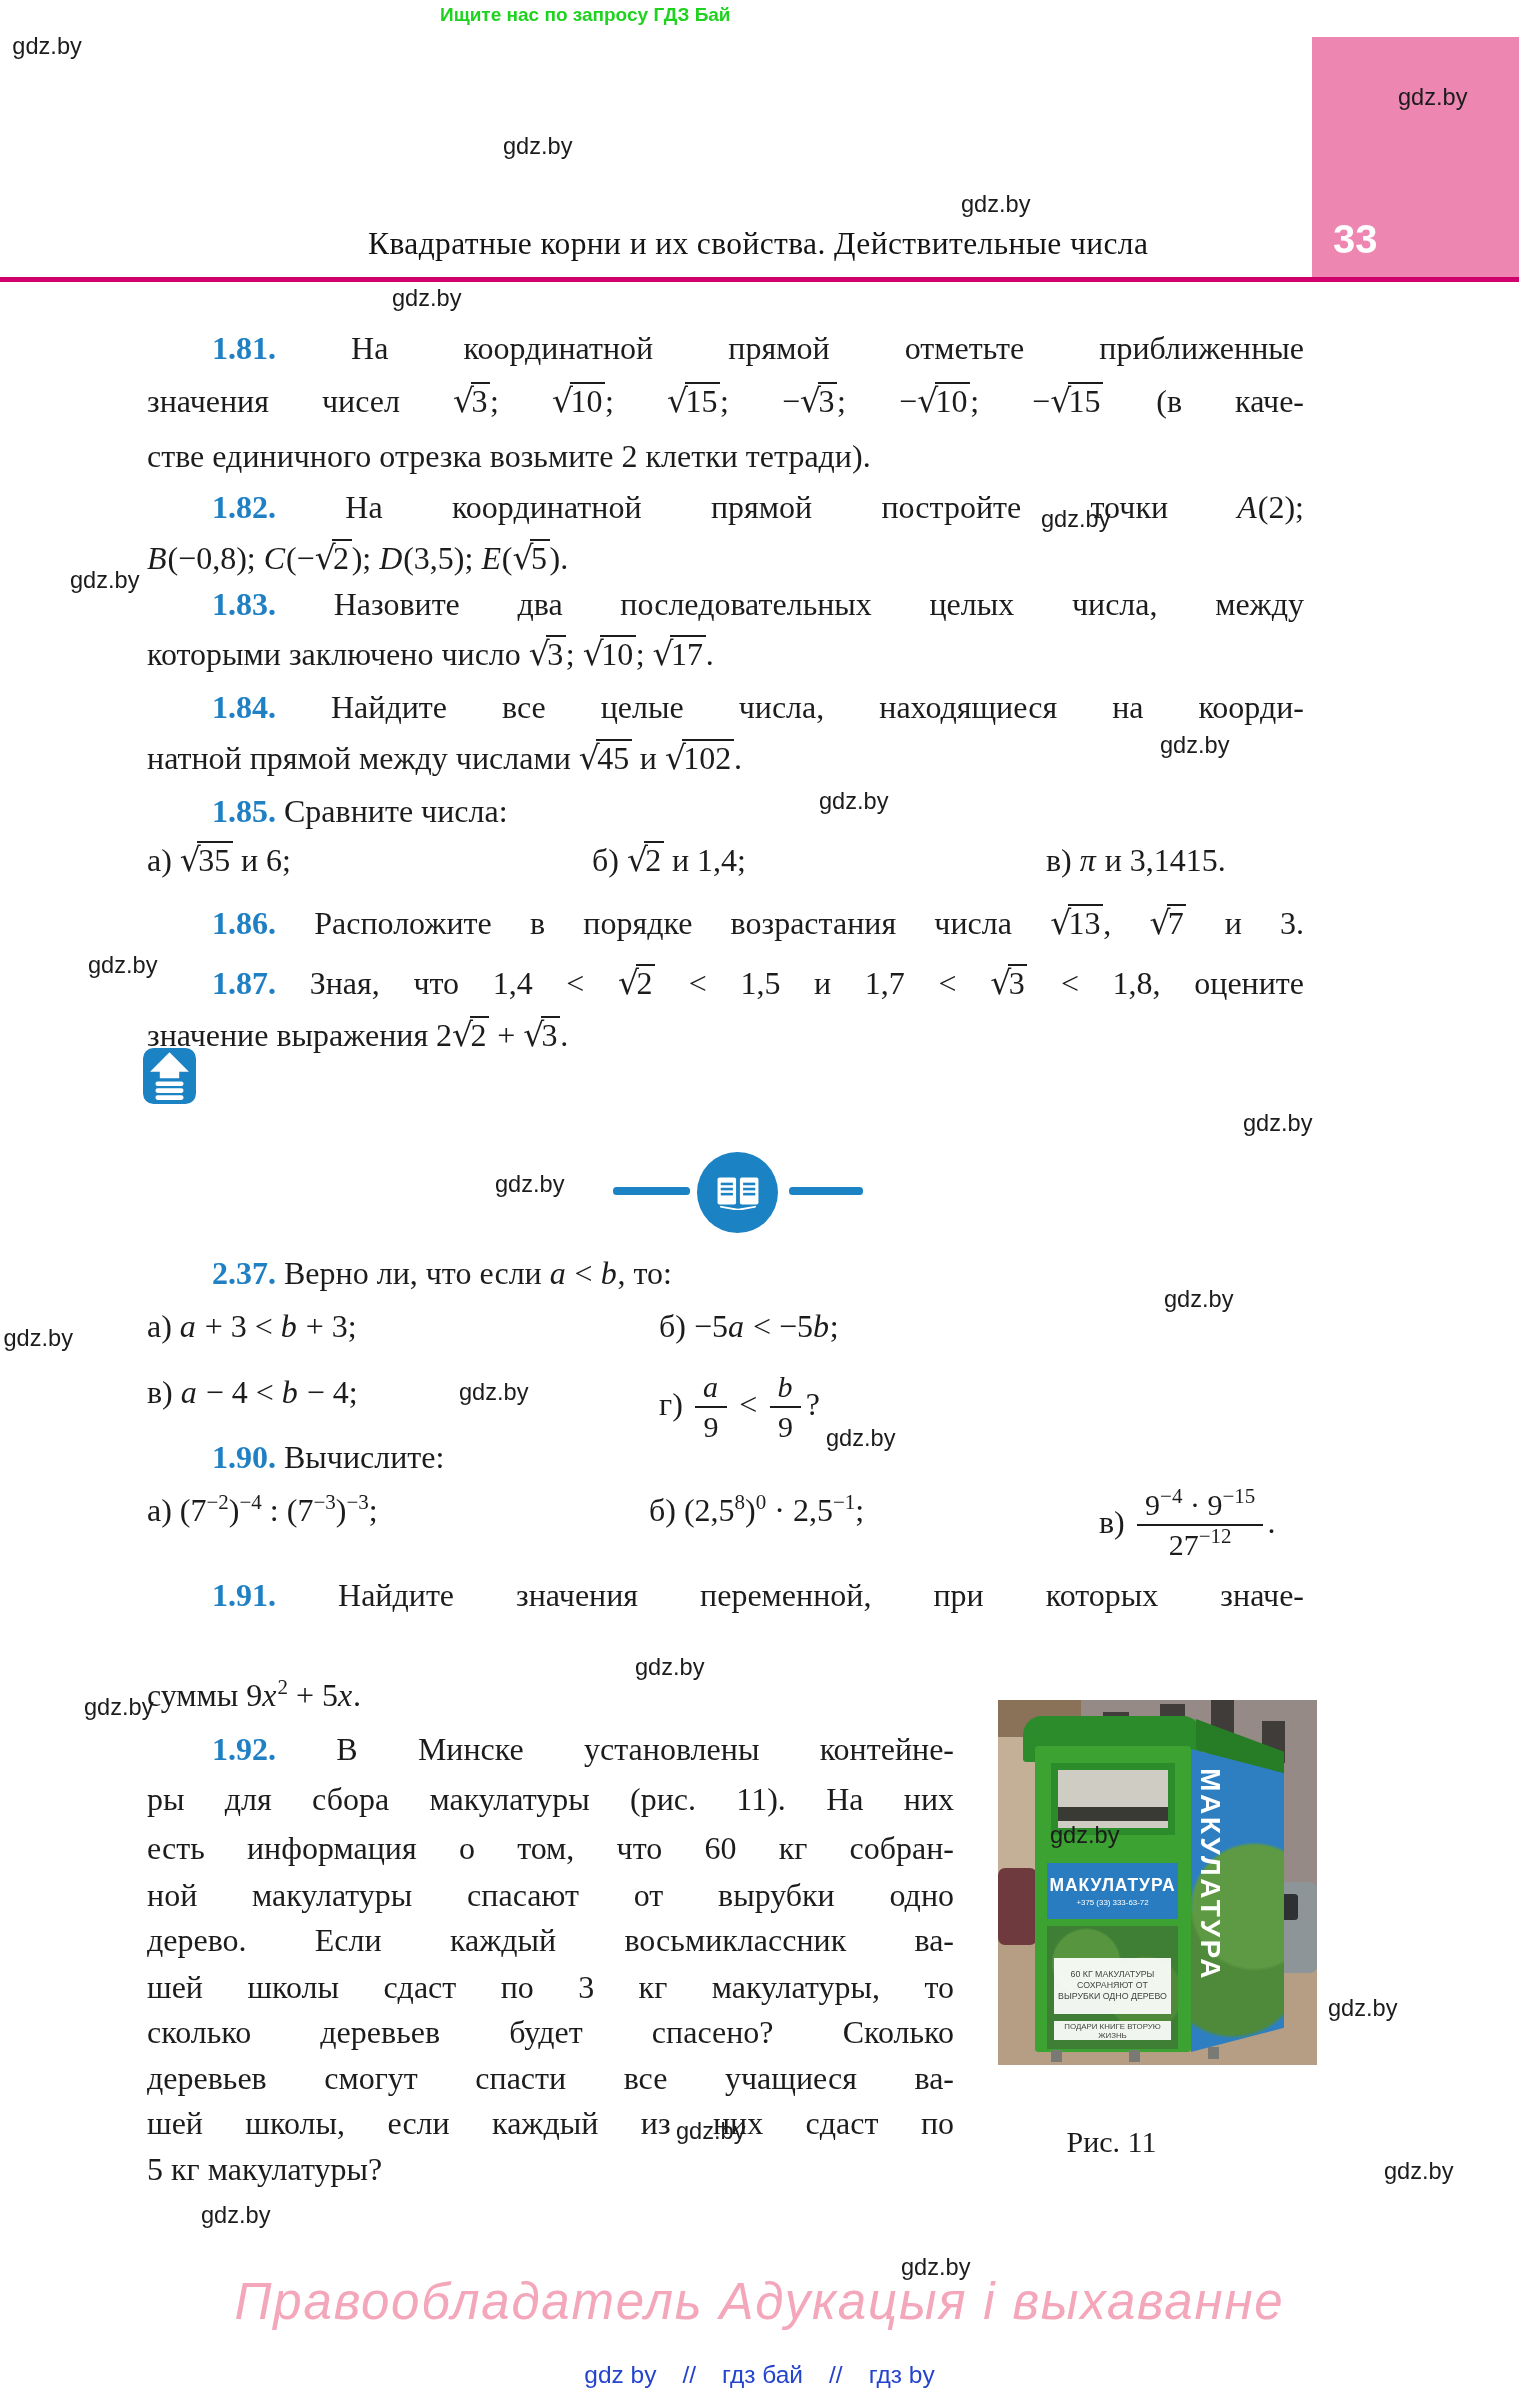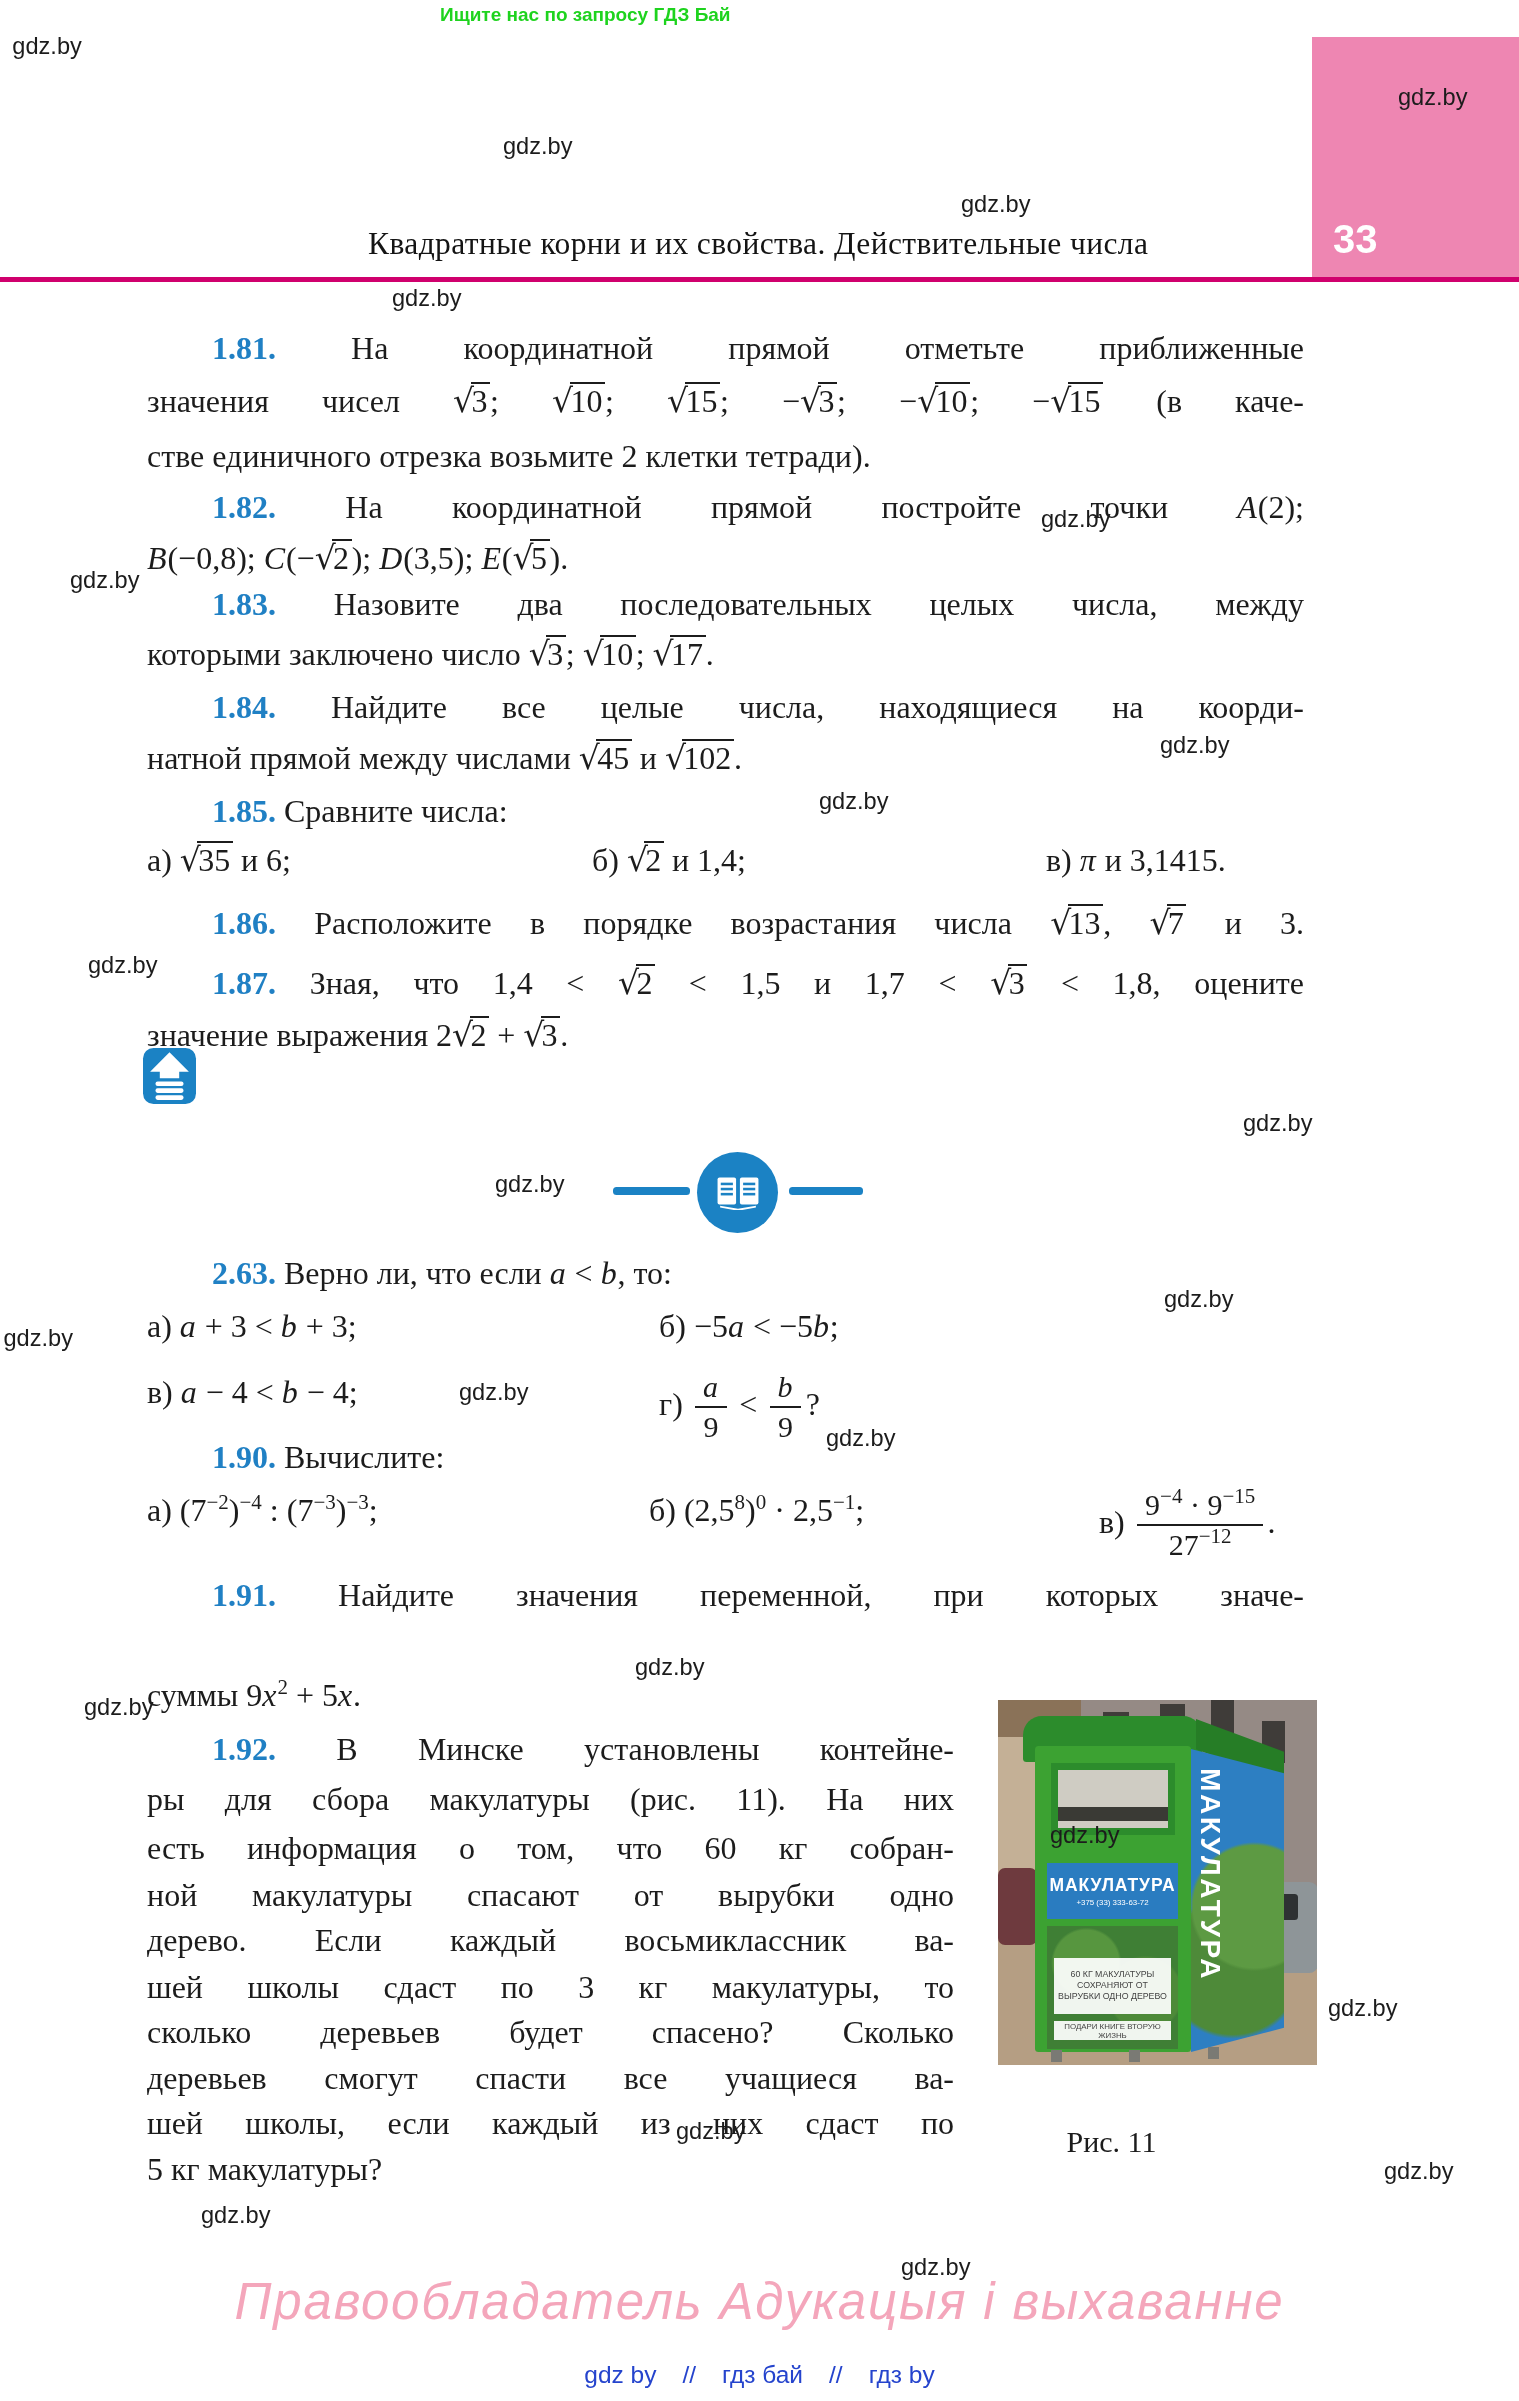--- a/index.html
+++ b/index.html
@@ -138,21 +138,21 @@
     <div class="tl" style="left: 147px; top: 632px;">которыми заключено число <span class="sq"><span class="sqs">√</span><span class="sqr">3</span></span>; <span class="sq"><span class="sqs">√</span><span class="sqr">10</span></span>; <span class="sq"><span class="sqs">√</span><span class="sqr">17</span></span>.</div>
     <div class="tl just" style="left: 212px; top: 685px; width: 1092px;"><span class="pnum">1.84.</span> Найдите все целые числа, находящиеся на коорди-</div>
     <div class="tl" style="left: 147px; top: 736px;">натной прямой между числами <span class="sq"><span class="sqs">√</span><span class="sqr">45</span></span> и <span class="sq"><span class="sqs">√</span><span class="sqr">102</span></span>.</div>
     <div class="tl" style="left: 212px; top: 789px;"><span class="pnum">1.85.</span> Сравните числа:</div>
     <div class="tl" style="left: 147px; top: 838px;">а) <span class="sq"><span class="sqs">√</span><span class="sqr">35</span></span> и 6;</div>
     <div class="tl" style="left: 592px; top: 838px;">б) <span class="sq"><span class="sqs">√</span><span class="sqr">2</span></span> и 1,4;</div>
     <div class="tl" style="left: 1046px; top: 838px;">в) <span class="vr">π</span> и 3,1415.</div>
     <div class="tl just" style="left: 212px; top: 901px; width: 1092px;"><span class="pnum">1.86.</span> Расположите в порядке возрастания числа <span class="sq"><span class="sqs">√</span><span class="sqr">13</span></span>, <span class="sq"><span class="sqs">√</span><span class="sqr">7</span></span> и 3.</div>
     <div class="tl just" style="left: 212px; top: 961px; width: 1092px;"><span class="pnum">1.87.</span> Зная, что 1,4 &lt; <span class="sq"><span class="sqs">√</span><span class="sqr">2</span></span> &lt; 1,5 и 1,7 &lt; <span class="sq"><span class="sqs">√</span><span class="sqr">3</span></span> &lt; 1,8, оцените</div>
     <div class="tl" style="left: 147px; top: 1013px;">значение выражения 2<span class="sq"><span class="sqs">√</span><span class="sqr">2</span></span> + <span class="sq"><span class="sqs">√</span><span class="sqr">3</span></span>.</div>
-    <div class="tl" style="left: 212px; top: 1251px;"><span class="pnum">2.63.</span> Верно ли, что если <span class="vr">a</span> &lt; <span class="vr">b</span>, то:</div>
+    <div class="tl" style="left: 212px; top: 1251px;"><span class="pnum">2.37.</span> Верно ли, что если <span class="vr">a</span> &lt; <span class="vr">b</span>, то:</div>
     <div class="tl" style="left: 147px; top: 1304px;">а) <span class="vr">a</span> + 3 &lt; <span class="vr">b</span> + 3;</div>
     <div class="tl" style="left: 659px; top: 1304px;">б) −5<span class="vr">a</span> &lt; −5<span class="vr">b</span>;</div>
     <div class="tl" style="left: 147px; top: 1370px;">в) <span class="vr">a</span> − 4 &lt; <span class="vr">b</span> − 4;</div>
     <div class="tl" style="left: 659px; top: 1370px;">г) <span class="frac">
         <span class="fn"><span class="vr">a</span></span>
         <span class="fd">9</span>
       </span> &lt; <span class="frac">
         <span class="fn"><span class="vr">b</span></span>
         <span class="fd">9</span>
       </span>?</div>

